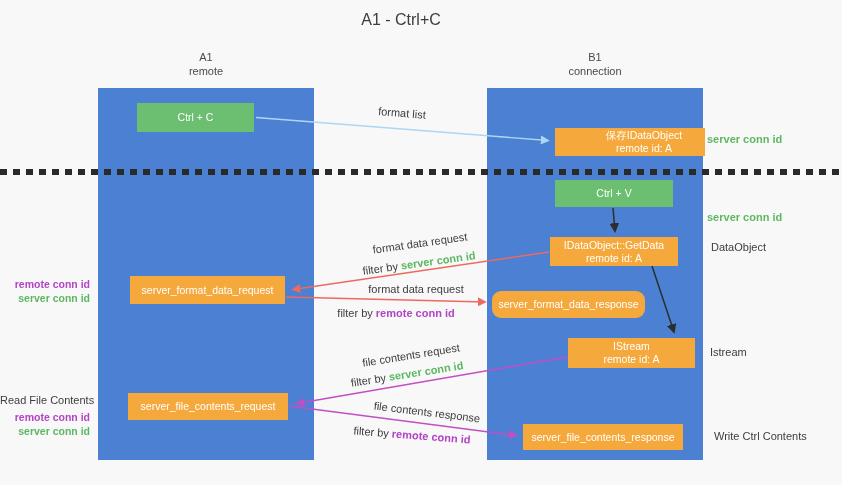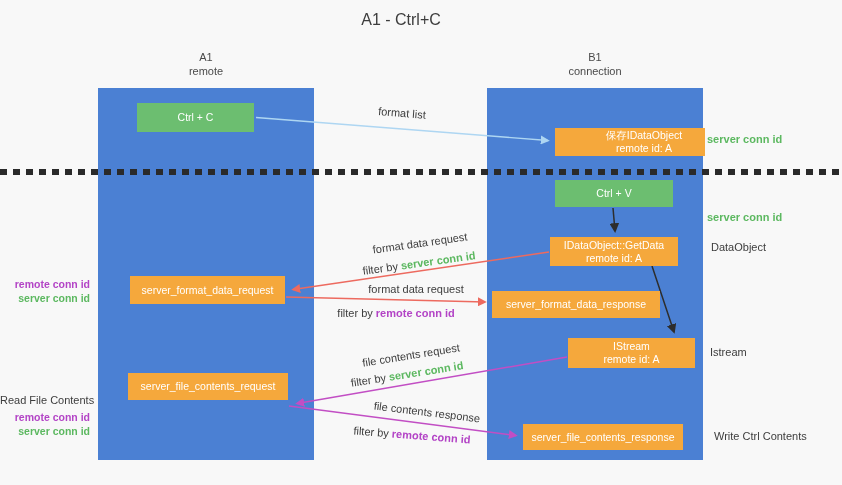--- a/index.html
+++ b/index.html
@@ -89,28 +89,28 @@
   <div class="node green" style="left:555px;top:180px;width:118px;height:27px;">
     <span>Ctrl + V</span>
   </div>
   <div class="node orange" style="left:550px;top:237px;width:128px;height:29px;">
     <span>IDataObject::GetData</span>
     <span>remote id: A</span>
   </div>
   <div class="node orange" style="left:130px;top:276px;width:155px;height:28px;">
     <span>server_format_data_request</span>
   </div>
-  <div class="node orange" style="left:492px;top:291px;width:168px;height:27px;">
+  <div class="node orange" style="left:492px;top:291px;width:153px;height:27px;border-radius:9px;">
     <span>server_format_data_response</span>
   </div>
   <div class="node orange" style="left:568px;top:338px;width:127px;height:30px;">
     <span>IStream</span>
     <span>remote id: A</span>
   </div>
-  <div class="node orange" style="left:128px;top:373px;width:160px;height:27px;">
+  <div class="node orange" style="left:128px;top:393px;width:160px;height:27px;">
     <span>server_file_contents_request</span>
   </div>
   <div class="node orange" style="left:523px;top:424px;width:160px;height:26px;">
     <span>server_file_contents_response</span>
   </div>
 
   <div class="lbl g" style="left:707px;top:133px;">server conn id</div>
   <div class="lbl g" style="left:707px;top:211px;">server conn id</div>
   <div class="lbl" style="left:711px;top:241px;">DataObject</div>
   <div class="lbl" style="left:710px;top:346px;">Istream</div>

